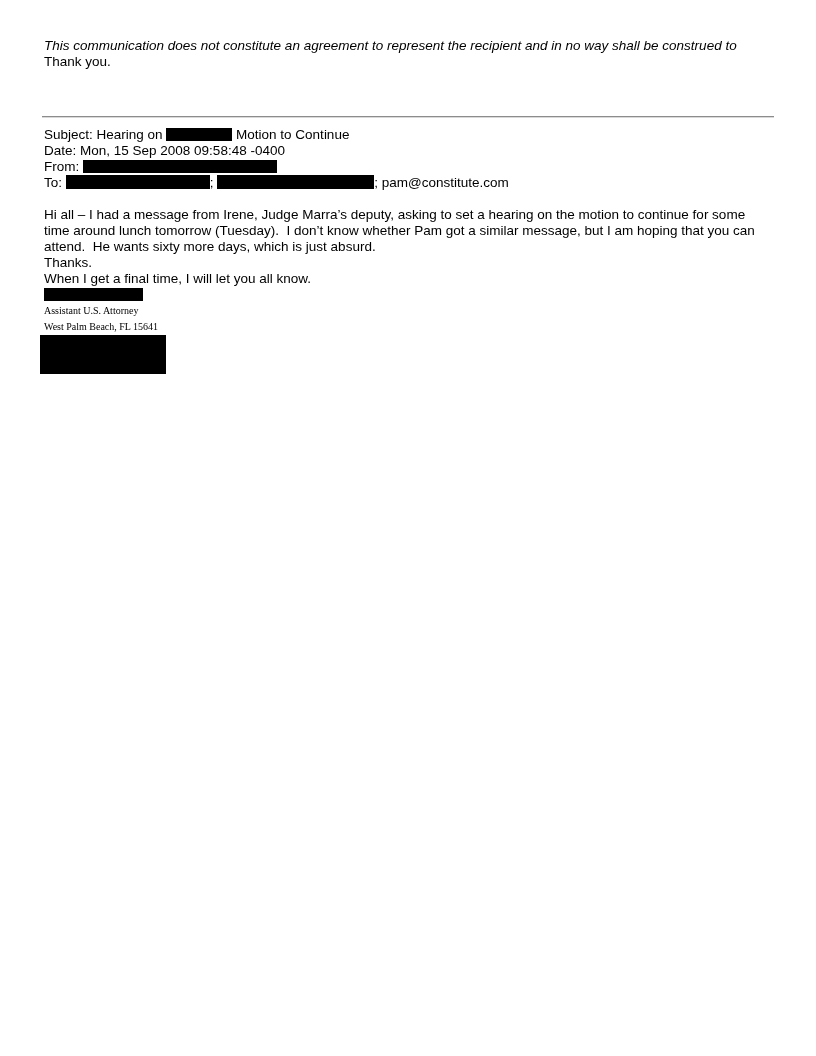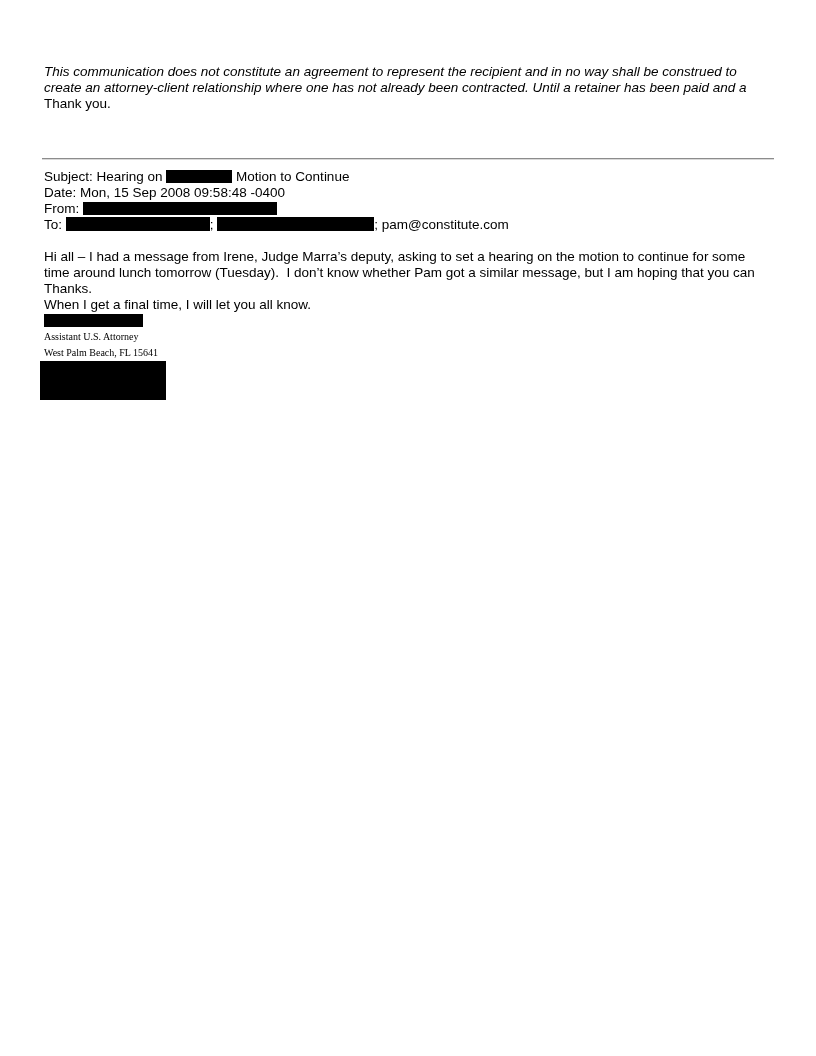--- a/index.html
+++ b/index.html
@@ -5,21 +5,20 @@
   * { margin: 0; padding: 0; box-sizing: border-box; }
   html, body { background: #ffffff; }
   .page {
     position: relative;
     width: 816px;
     height: 848px;
     background: #ffffff;
     overflow: hidden;
     font-family: "Liberation Sans", "DejaVu Sans", sans-serif;
     color: #000000;
-    margin-top: 26px;
   }
   .content {
     position: absolute;
     top: 38px;
     left: 44px;
     width: 732px;
   }
   .sans-line {
     font-size: 13.5px;
     line-height: 16px;
@@ -54,36 +53,36 @@
   }
 </style>
 </head>
 <body>
 
 <div class="page">
   <div class="content">
 
     <div class="disclaimer">
       <div class="sans-line italic">This communication does not constitute an agreement to represent the recipient and in no way shall be construed to</div>
-      <div class="sans-line italic">create an attorney-client relationship where one has not already been contracted. Until a retainer has been paid and a</div>
       <div class="sans-line">Thank you.</div>
     </div>
 
     <hr class="rule">
 
     <div class="headers">
       <div class="sans-line"><span>Subject: Hearing on </span><span class="redact-bar" style="width: 66px; height: 13px; background: rgb(0, 0, 0);"></span><span> Motion to Continue</span></div>
       <div class="sans-line">Date: Mon, 15 Sep 2008 09:58:48 -0400</div>
       <div class="sans-line"><span>From: </span><span class="redact-bar" style="width: 194px; height: 13px; background: rgb(0, 0, 0);"></span></div>
       <div class="sans-line"><span>To: </span><span class="redact-bar" style="width: 144px; height: 14px; background: rgb(0, 0, 0);"></span><span>; </span><span class="redact-bar" style="width: 157px; height: 14px; background: rgb(0, 0, 0);"></span><span>; pam@constitute.com</span></div>
     </div>
 
     <div class="body-text">
       <div class="sans-line">Hi all – I had a message from Irene, Judge Marra’s deputy, asking to set a hearing on the motion to continue for some</div>
       <div class="sans-line">time around lunch tomorrow (Tuesday).  I don’t know whether Pam got a similar message, but I am hoping that you can</div>
+      <div class="sans-line">attend.  He wants sixty more days, which is just absurd.</div>
       <div class="sans-line">Thanks.</div>
       <div class="sans-line">When I get a final time, I will let you all know.</div>
       <div class="sans-line"><span class="redact-bar" style="width: 99px; height: 13px; background: rgb(0, 0, 0);"></span></div>
     </div>
 
     <div class="signature">
       <div class="sig-line">Assistant U.S. Attorney</div>
       <div class="sig-line">West Palm Beach, FL 15641</div>
     </div>
 

